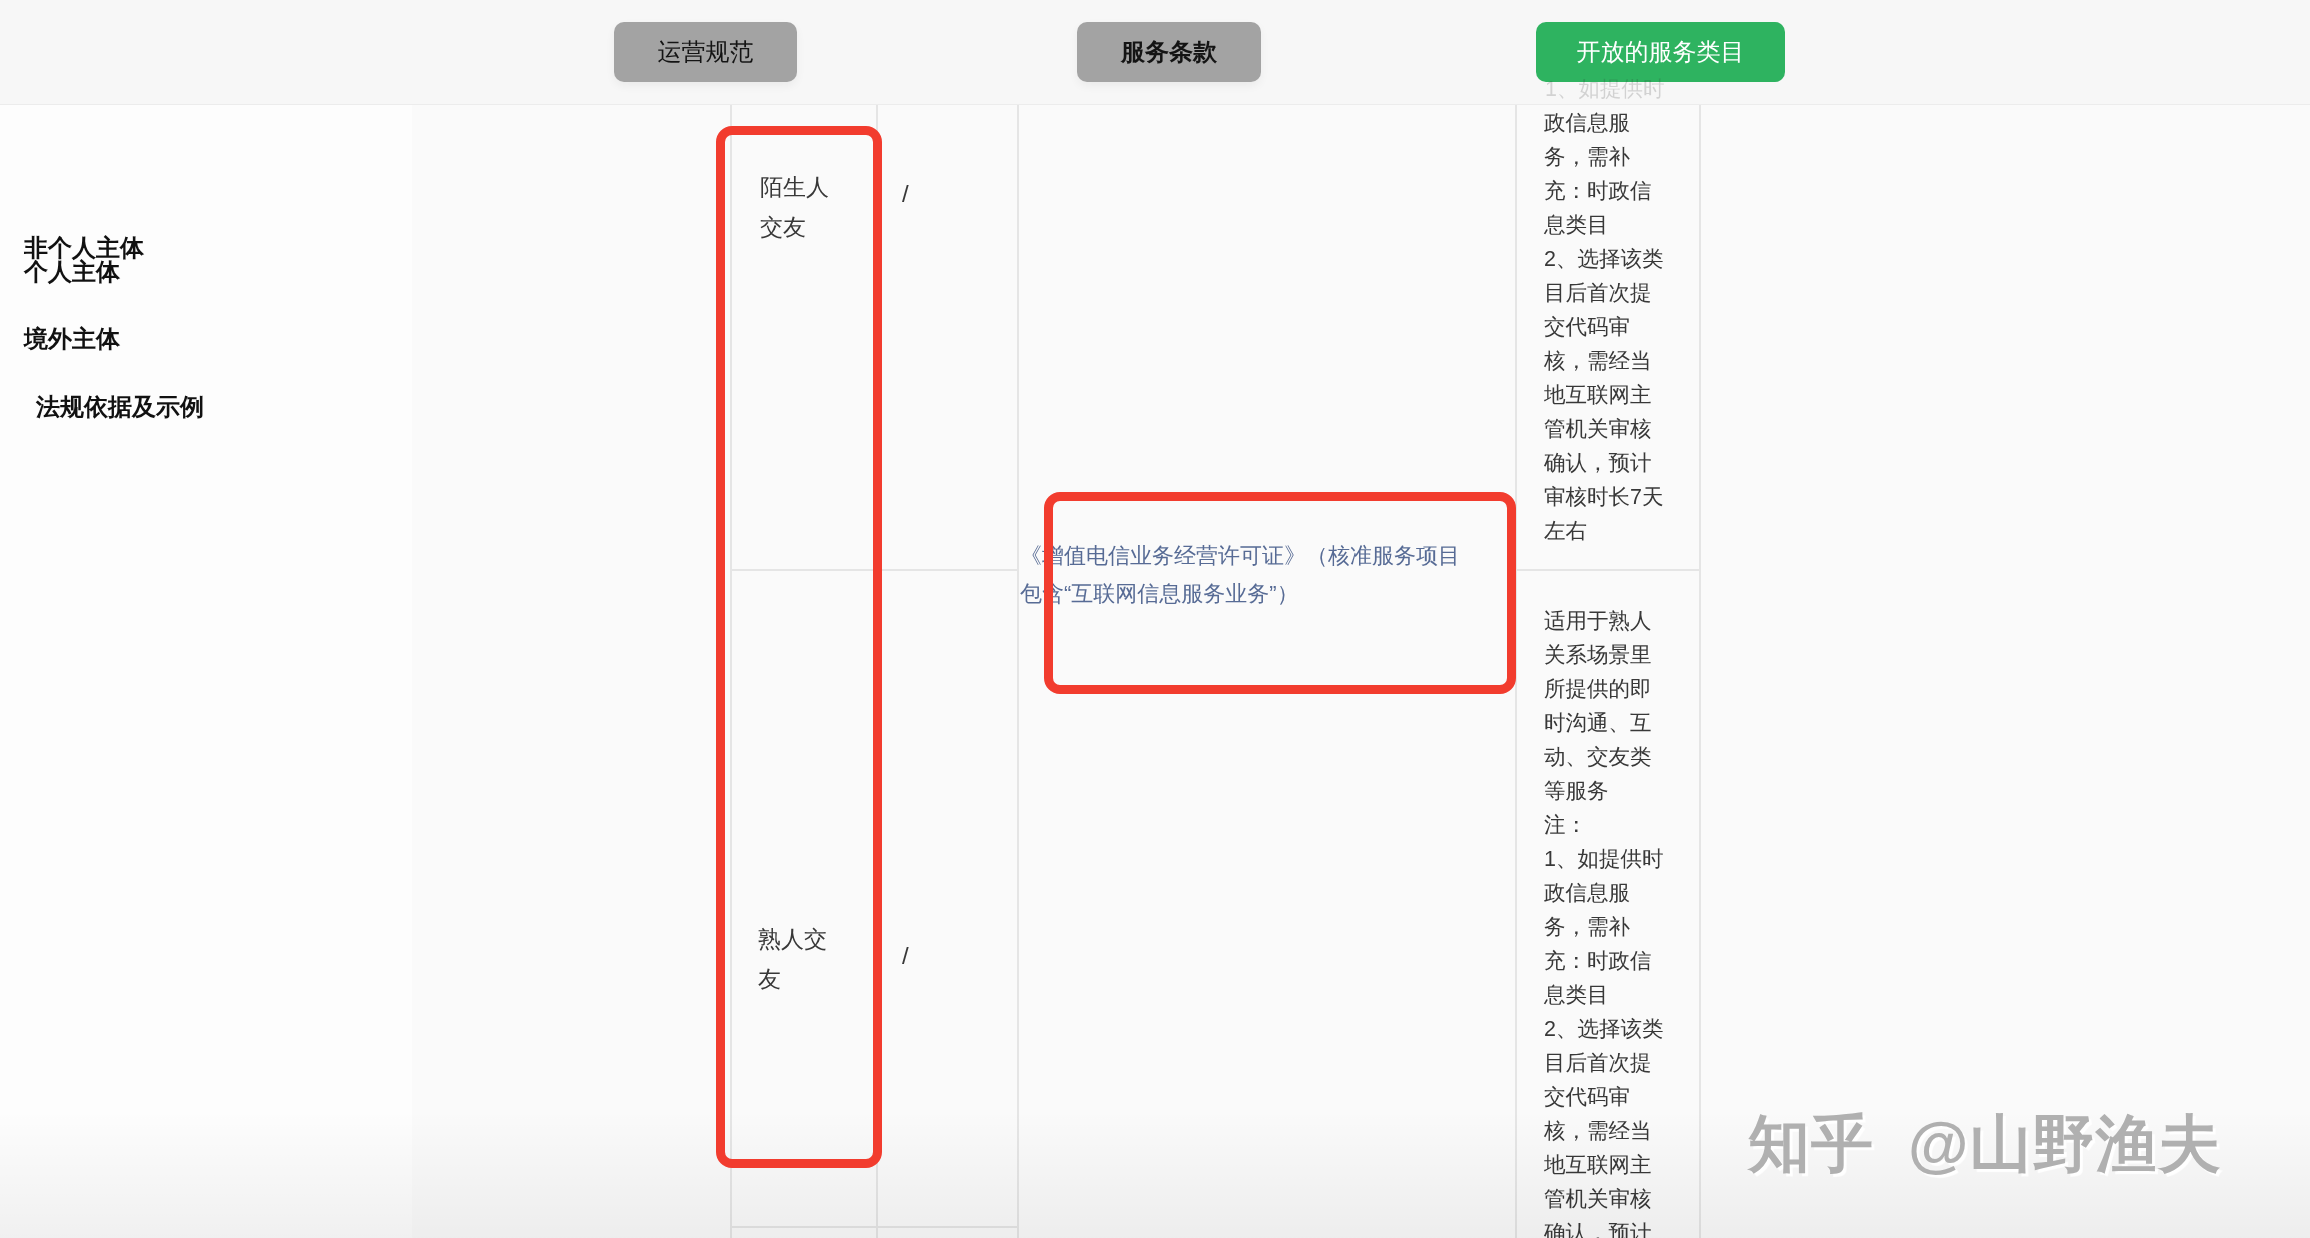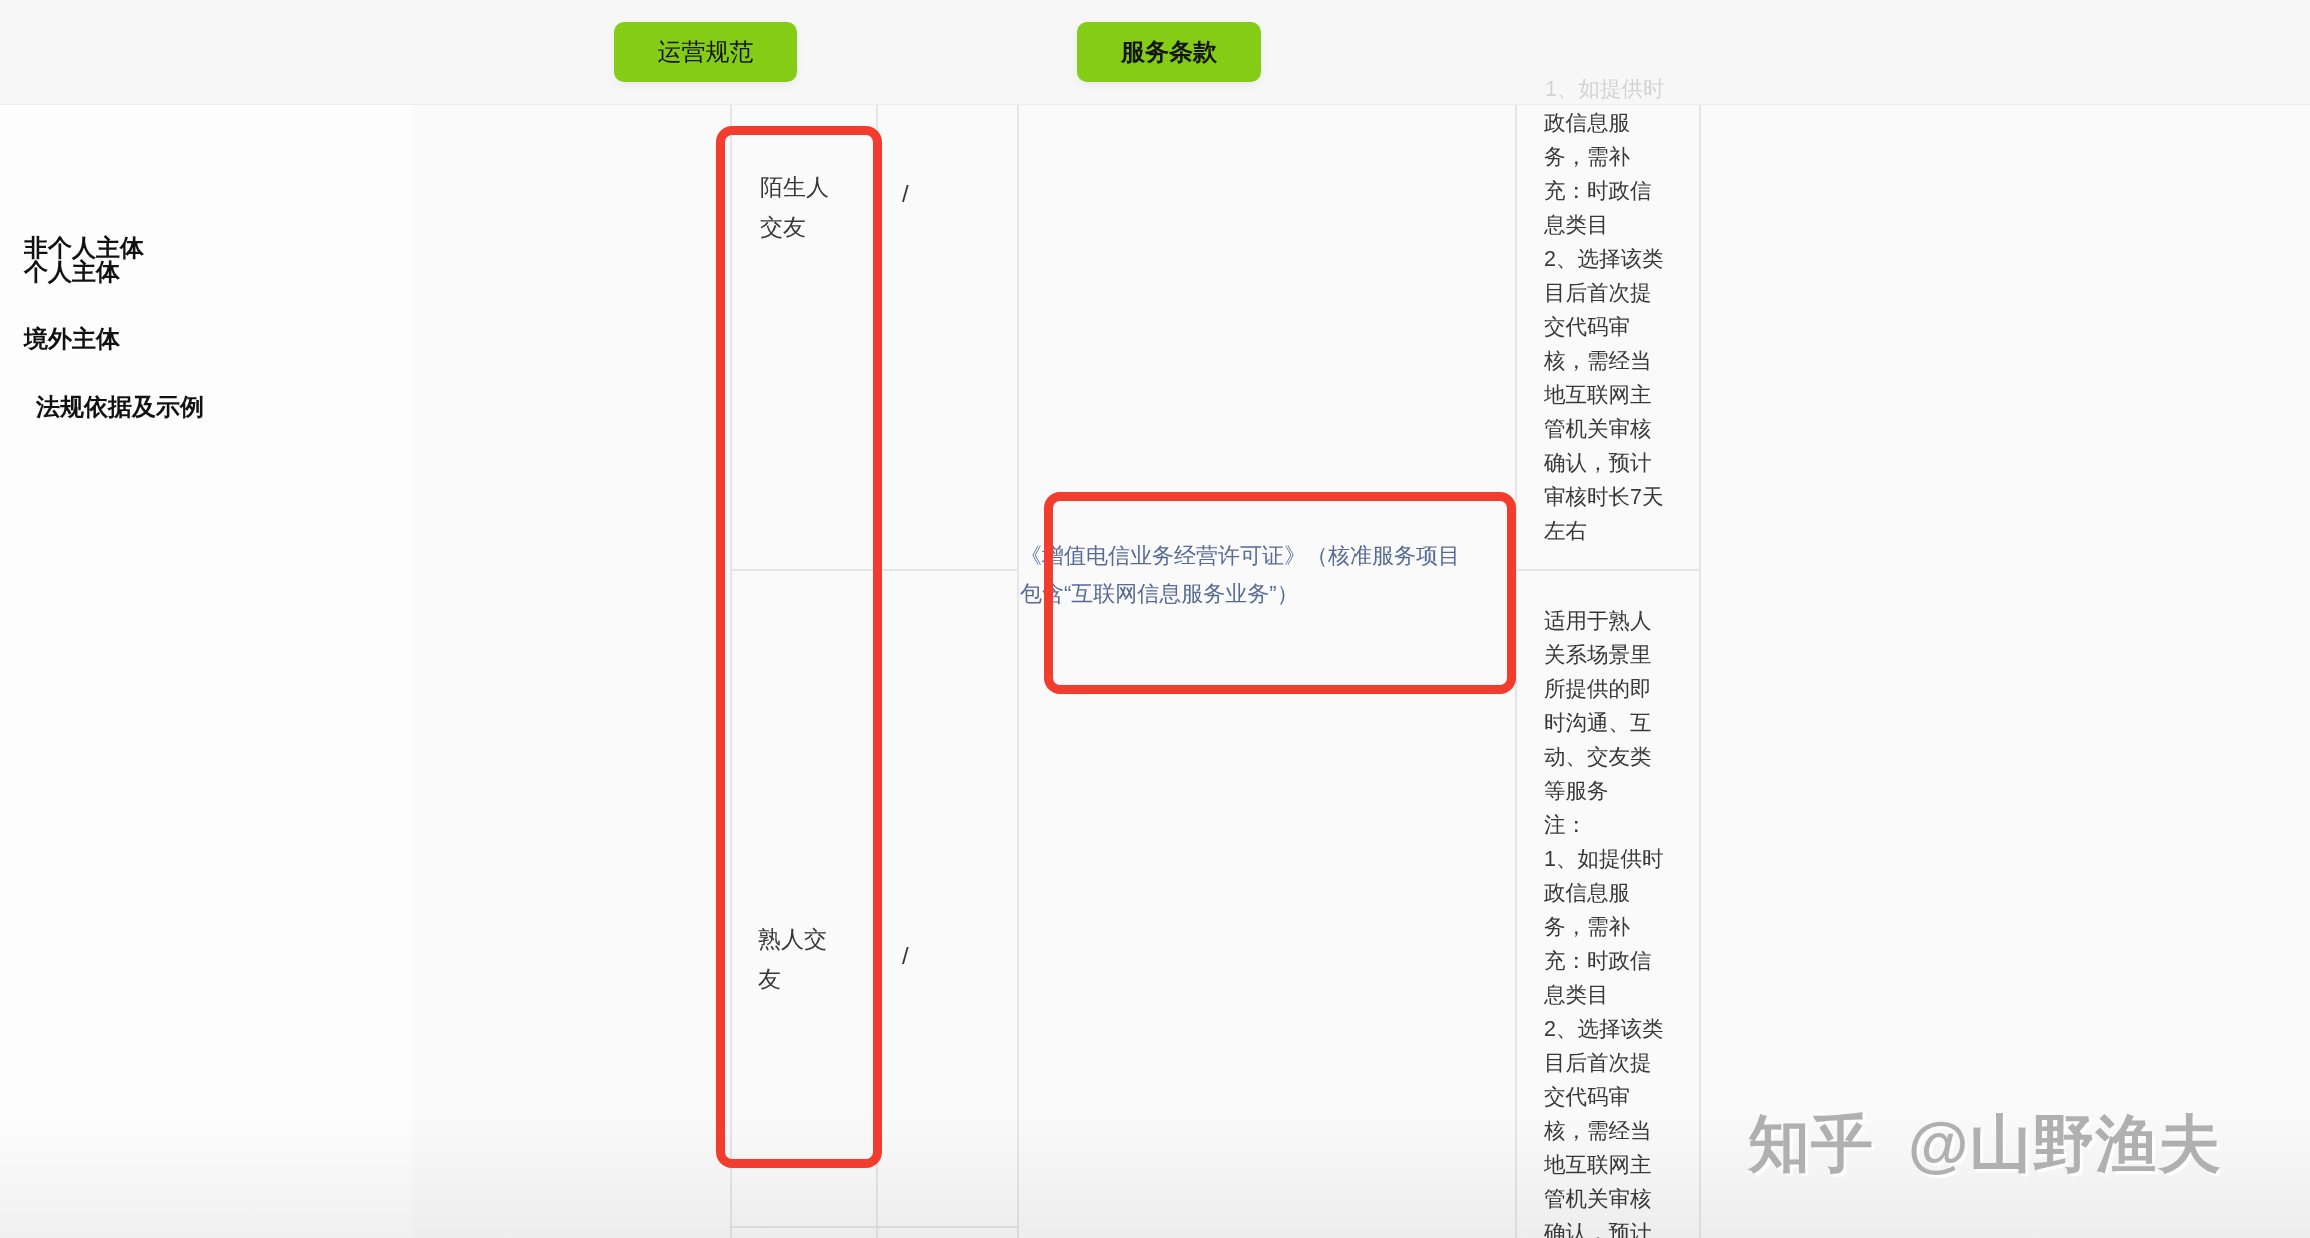--- a/index.html
+++ b/index.html
@@ -9,21 +9,21 @@
     font-family:"Liberation Sans","DejaVu Sans",sans-serif;
     -webkit-font-smoothing:antialiased;
   }
   
   .content-bg{position:absolute;left:412px;top:104px;right:0;bottom:0;background:#fafafa;z-index:0;}
   .sidebar-bg{position:absolute;left:0;top:104px;width:412px;bottom:0;background:#fdfdfd;z-index:0;}
 
   
   .header{position:absolute;left:0;top:0;width:2310px;height:104px;background:#f7f7f7;
     border-bottom:1px solid #ececec;z-index:5;}
-  .nav-btn{position:absolute;top:22px;height:60px;background:#84cc16;border-radius:10px;
+  .nav-btn{position:absolute;top:22px;height:60px;background:#a3a3a3;border-radius:10px;
     box-shadow:0 4px 10px rgba(0,0,0,0.05);display:flex;align-items:center;justify-content:center;
     font-size:24px;color:#141414;cursor:pointer;}
   .nav-btn.green{background:#2eb360;color:#ffffff;box-shadow:none;}
   .b1{left:614px;width:183px;} .b2{left:820px;width:232px;} .b3{left:1077px;width:184px;font-weight:bold;}
   .b4{left:1285px;width:229px;} .b5{left:1536px;width:249px;}
   .ghost-line{position:absolute;left:1545px;top:74px;font-size:21.5px;color:#2f2f2f;opacity:0.18;z-index:6;white-space:nowrap;}
 
   
   .side-item{position:absolute;left:24px;height:28px;font-size:24px;font-weight:700;color:#111;
     white-space:nowrap;cursor:pointer;z-index:2;}
@@ -119,19 +119,20 @@
 <div class="red-box rb2"></div>
 
 <div class="bottom-fade"></div>
 <div class="watermark">
   <span class="wm-brand">知乎</span><span class="wm-author">@山野渔夫</span>
 </div>
 
 <div class="header">
   <div class="nav-btn b1">运营规范</div>
   <div class="nav-btn b3">服务条款</div>
+  <div class="nav-btn green b5">开放的服务类目</div>
 </div>
 <div class="ghost-line">1、如提供时</div>
 
 <div class="side-item s1">非个人主体</div>
 <div class="side-item s2">个人主体</div>
 <div class="side-item s3">境外主体</div>
 <div class="side-item s4">法规依据及示例</div>
 
 </body></html>

